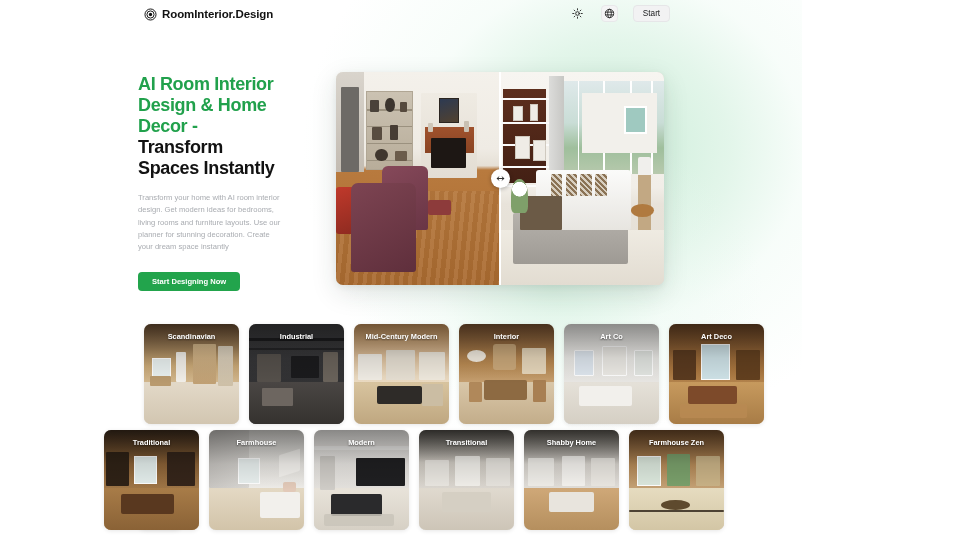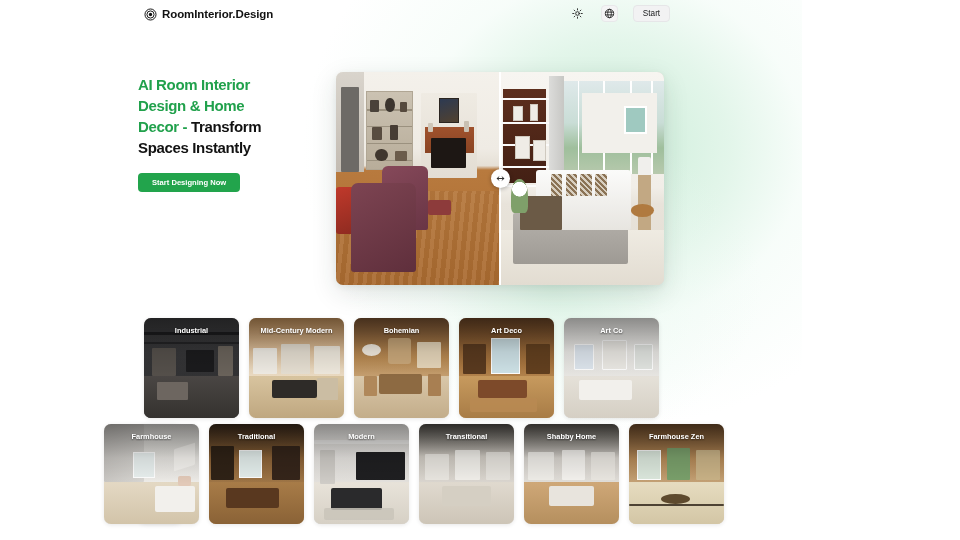--- a/index.html
+++ b/index.html
@@ -105,21 +105,21 @@
   
   .hero {
     position: relative;
     z-index: 3;
     display: flex;
     padding: 45px 138px 0 138px;
     gap: 0;
   }
   .hero-left { width: 300px; padding-top: 2px; }
   h1.hero-title {
-    font-size: 15px;
+    font-size: 18px;
     line-height: 21px;
     font-weight: 700;
     letter-spacing: -0.35px;
     color: #121212;
     margin-bottom: 13px;
   }
   h1.hero-title .accent { color: #21a14c; }
   p.hero-sub {
     font-size: 7.6px;
     line-height: 12.3px;
@@ -329,20 +329,21 @@
         </span>
       </button>
       <button class="start-btn">Start</button>
     </div>
   </header>
 
   <section class="hero">
 
     <div class="hero-left">
       <h1 class="hero-title"><span class="accent">AI Room Interior Design &amp; Home Decor - </span><span>Transform Spaces Instantly</span></h1>
+      <p class="hero-sub">Transform your home with AI room interior design. Get modern ideas for bedrooms, living rooms and furniture layouts. Use our planner for stunning decoration. Create your dream space instantly</p>
       <button class="cta-btn">Start Designing Now</button>
     </div>
 
     <div class="hero-right">
       <div class="compare">
 
         <div class="pane before">
           <div class="sc-before">
             <div class="wall-l"></div>
             <div class="door"></div>
@@ -420,20 +421,33 @@
         </div>
       </div>
     </div>
   </section>
 
   <section class="styles">
 
     <div class="style-row row1">
 
 
+      <div class="style-card">
+        <div class="art">
+          <div class="rm-wall" style="background:linear-gradient(180deg,#6b4e33,#caa977 42%,#e8ddc9);"></div>
+          <div class="rm-floor" style="background:linear-gradient(180deg,#e3d9c8,#d2c6b1);"></div>
+          <div class="rm-win" style="left:8%;top:34%;width:20%;height:22%;"></div>
+          <div class="rm-obj" style="left:34%;top:28%;width:10%;height:30%;background:#f2efe9;"></div>
+          <div class="rm-obj" style="left:52%;top:20%;width:24%;height:40%;background:linear-gradient(180deg,#d7b98c,#c0a074);"></div>
+          <div class="rm-obj" style="left:78%;top:22%;width:16%;height:40%;background:linear-gradient(180deg,#e0d5c2,#cdbfa6);"></div>
+          <div class="rm-obj" style="left:6%;top:52%;width:22%;height:10%;background:#b99a6e;"></div>
+        </div>
+        <div class="shade"></div>
+        <div class="label">Scandinavian</div>
+      </div>
 
       <div class="style-card">
         <div class="art">
           <div class="rm-wall" style="background:linear-gradient(180deg,#3b3b3d,#2b2b2d);"></div>
           <div class="rm-floor" style="background:linear-gradient(180deg,#4a4644,#35322f);"></div>
           <div class="rm-beam" style="left:0;top:14%;width:100%;height:3px;background:#1d1d1f;"></div>
           <div class="rm-beam" style="left:0;top:24%;width:100%;height:2px;background:#242426;"></div>
           <div class="rm-obj" style="left:8%;top:30%;width:26%;height:28%;background:#55504b;"></div>
           <div class="rm-obj" style="left:44%;top:32%;width:30%;height:22%;background:#1b1b1d;"></div>
           <div class="rm-obj" style="left:78%;top:28%;width:16%;height:30%;background:#6a635b;"></div>
@@ -462,90 +476,90 @@
           <div class="rm-wall" style="background:linear-gradient(180deg,#7a5332,#b98a52 40%,#e3d2b6);"></div>
           <div class="rm-floor" style="background:linear-gradient(180deg,#d9c7a9,#c3ad8a);"></div>
           <div class="rm-obj" style="left:8%;top:26%;width:20%;height:12%;background:#f3ece0;border-radius:50%;"></div>
           <div class="rm-obj" style="left:36%;top:20%;width:24%;height:26%;background:#caa87a;border-radius:3px;"></div>
           <div class="rm-obj" style="left:66%;top:24%;width:26%;height:26%;background:#e6d6ba;"></div>
           <div class="rm-obj" style="left:26%;top:56%;width:46%;height:20%;background:#8d6a42;border-radius:2px;"></div>
           <div class="rm-obj" style="left:10%;top:58%;width:14%;height:20%;background:#b0885a;"></div>
           <div class="rm-obj" style="left:78%;top:56%;width:14%;height:22%;background:#a87f52;"></div>
         </div>
         <div class="shade"></div>
-        <div class="label">Bohemian</div>
+        <div class="label">Interior</div>
+      </div>
+
+      <div class="style-card">
+        <div class="art">
+          <div class="rm-wall" style="background:linear-gradient(180deg,#f0efec,#e2e0dc);"></div>
+          <div class="rm-floor" style="background:linear-gradient(180deg,#e5e1d9,#d5cfc4);"></div>
+          <div class="rm-obj" style="left:10%;top:26%;width:22%;height:26%;background:#dfe7ef;border:1.5px solid #fff;"></div>
+          <div class="rm-obj" style="left:40%;top:22%;width:26%;height:30%;background:#eceae5;border:1.5px solid #fff;"></div>
+          <div class="rm-obj" style="left:74%;top:26%;width:20%;height:26%;background:#e3e6e2;border:1.5px solid #fff;"></div>
+          <div class="rm-sofa" style="left:16%;top:62%;width:56%;height:20%;background:#f2f0ec;"></div>
+        </div>
+        <div class="shade"></div>
+        <div class="label">Art Co</div>
       </div>
 
       <div class="style-card">
         <div class="art">
           <div class="rm-wall" style="background:linear-gradient(180deg,#6b4526,#a9763f 46%,#d8b07a);"></div>
           <div class="rm-floor" style="background:linear-gradient(180deg,#c79a5e,#a87c46);"></div>
           <div class="rm-win" style="left:34%;top:20%;width:30%;height:36%;background:#cfe3e8;"></div>
           <div class="rm-obj" style="left:4%;top:26%;width:24%;height:30%;background:#5a3a1f;"></div>
           <div class="rm-obj" style="left:70%;top:26%;width:26%;height:30%;background:#63401f;"></div>
           <div class="rm-obj" style="left:20%;top:62%;width:52%;height:18%;background:#7d4a2a;border-radius:2px;"></div>
           <div class="rm-rug" style="left:12%;top:80%;width:70%;height:14%;background:#b98a52;"></div>
         </div>
         <div class="shade"></div>
         <div class="label">Art Deco</div>
       </div>
-
-      <div class="style-card">
-        <div class="art">
-          <div class="rm-wall" style="background:linear-gradient(180deg,#f0efec,#e2e0dc);"></div>
-          <div class="rm-floor" style="background:linear-gradient(180deg,#e5e1d9,#d5cfc4);"></div>
-          <div class="rm-obj" style="left:10%;top:26%;width:22%;height:26%;background:#dfe7ef;border:1.5px solid #fff;"></div>
-          <div class="rm-obj" style="left:40%;top:22%;width:26%;height:30%;background:#eceae5;border:1.5px solid #fff;"></div>
-          <div class="rm-obj" style="left:74%;top:26%;width:20%;height:26%;background:#e3e6e2;border:1.5px solid #fff;"></div>
-          <div class="rm-sofa" style="left:16%;top:62%;width:56%;height:20%;background:#f2f0ec;"></div>
-        </div>
-        <div class="shade"></div>
-        <div class="label">Art Co</div>
-      </div>
     </div>
 
     <div class="style-row row2">
 
       <div class="edge-card-left">
         <div class="art">
           <div class="rm-wall" style="background:linear-gradient(180deg,#f1efec,#e3e0da);"></div>
           <div class="rm-floor" style="background:linear-gradient(180deg,#e6e0d4,#d4ccbd);"></div>
           <div class="rm-obj" style="left:20%;top:30%;width:56%;height:30%;background:#eae7e0;"></div>
         </div>
+      </div>
+
+      <div class="style-card">
+        <div class="art">
+          <div class="rm-wall" style="background:linear-gradient(180deg,#3a2a1c,#8a6136 34%,#c49a63);"></div>
+          <div class="rm-floor" style="background:linear-gradient(180deg,#a87c48,#8a6236);"></div>
+          <div class="rm-win" style="left:32%;top:26%;width:24%;height:28%;background:#e4eeec;"></div>
+          <div class="rm-obj" style="left:2%;top:22%;width:24%;height:34%;background:#2f2216;"></div>
+          <div class="rm-obj" style="left:66%;top:22%;width:30%;height:34%;background:#35251a;"></div>
+          <div class="rm-obj" style="left:18%;top:64%;width:56%;height:20%;background:#59381f;border-radius:2px;"></div>
+        </div>
+        <div class="shade"></div>
+        <div class="label">Traditional</div>
       </div>
 
       <div class="style-card">
         <div class="art">
           <div class="rm-wall" style="background:linear-gradient(180deg,#d8d6d2,#eeece8 58%,#f3f1ed);"></div>
           <div class="rm-floor" style="background:linear-gradient(180deg,#e4d9c4,#d2c4a9);"></div>
           <div class="rm-obj" style="left:0;top:0;width:42%;height:58%;background:linear-gradient(120deg,#bdbab6,#d9d7d3);"></div>
           <div class="rm-win" style="left:30%;top:28%;width:24%;height:26%;"></div>
           <div class="rm-obj" style="left:74%;top:22%;width:22%;height:22%;background:#f4f2ee;transform:skewY(-18deg);"></div>
           <div class="rm-obj" style="left:54%;top:62%;width:42%;height:26%;background:#f2f0ec;border-radius:2px;"></div>
           <div class="rm-obj" style="left:78%;top:52%;width:14%;height:10%;background:#e2c9b8;border-radius:2px;"></div>
         </div>
         <div class="shade"></div>
         <div class="label">Farmhouse</div>
       </div>
 
       <div class="style-card">
         <div class="art">
-          <div class="rm-wall" style="background:linear-gradient(180deg,#3a2a1c,#8a6136 34%,#c49a63);"></div>
-          <div class="rm-floor" style="background:linear-gradient(180deg,#a87c48,#8a6236);"></div>
-          <div class="rm-win" style="left:32%;top:26%;width:24%;height:28%;background:#e4eeec;"></div>
-          <div class="rm-obj" style="left:2%;top:22%;width:24%;height:34%;background:#2f2216;"></div>
-          <div class="rm-obj" style="left:66%;top:22%;width:30%;height:34%;background:#35251a;"></div>
-          <div class="rm-obj" style="left:18%;top:64%;width:56%;height:20%;background:#59381f;border-radius:2px;"></div>
-        </div>
-        <div class="shade"></div>
-        <div class="label">Traditional</div>
-      </div>
-
-      <div class="style-card">
-        <div class="art">
           <div class="rm-wall" style="background:linear-gradient(180deg,#eceae7,#dedbd6);"></div>
           <div class="rm-floor" style="background:linear-gradient(180deg,#e8e3da,#d6d0c5);"></div>
           <div class="rm-obj" style="left:0;top:16%;width:100%;height:4%;background:#f6f5f3;"></div>
           <div class="rm-obj" style="left:44%;top:28%;width:52%;height:28%;background:#1f1f21;"></div>
           <div class="rm-obj" style="left:6%;top:26%;width:16%;height:34%;background:#cfccc7;"></div>
           <div class="rm-sofa" style="left:18%;top:64%;width:54%;height:22%;background:#2a2a2c;"></div>
           <div class="rm-rug" style="left:10%;top:84%;width:74%;height:12%;background:#c9c4ba;"></div>
         </div>
         <div class="shade"></div>
         <div class="label">Modern</div>

